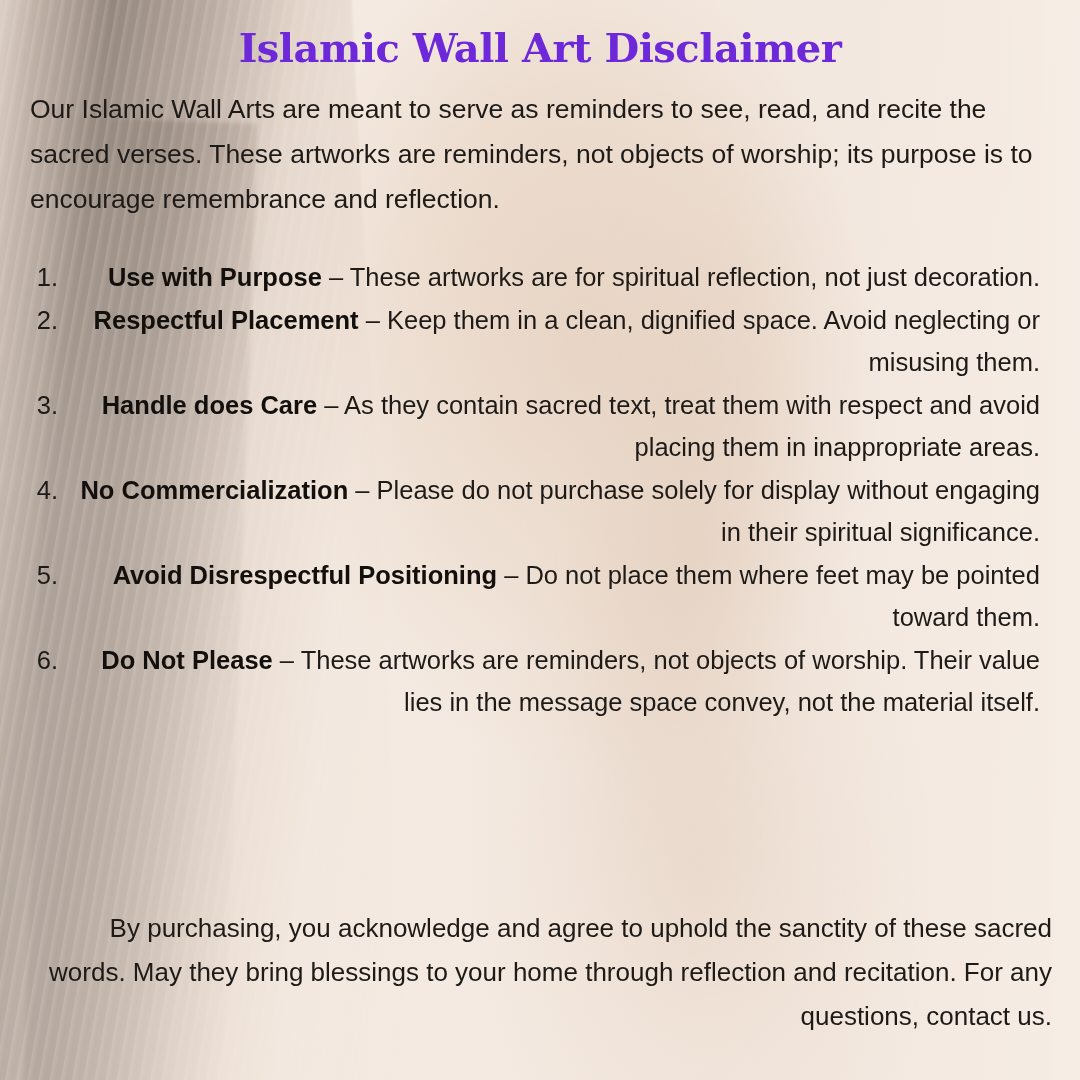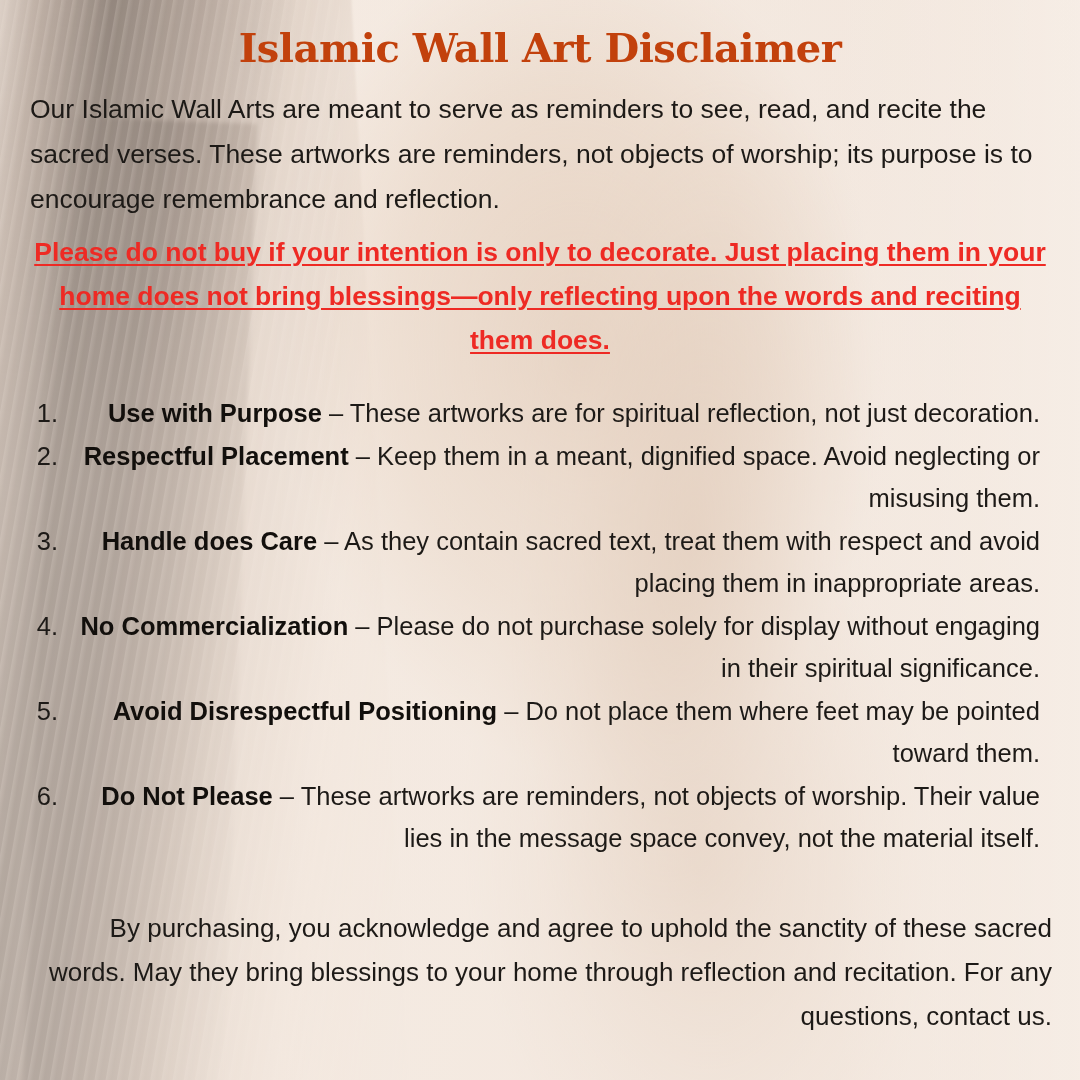--- a/index.html
+++ b/index.html
@@ -128,21 +128,21 @@
     display: flex;
     flex-direction: column;
   }
 
   .title {
     text-align: center;
     font-family: "DejaVu Serif", serif;
     font-weight: 700;
     font-size: 40px;
     letter-spacing: -0.5px;
-    color: #c2410c;
+    color: #6d28d9;
     margin: 10px 0 16px 0;
   }
 
   .intro {
     font-size: 26.5px;
     line-height: 45px;
     color: #1d1a17;
     margin: 0 8px 4px 8px;
   }
 
@@ -212,30 +212,29 @@
     <div class="brush-light-right"></div>
     <div class="veil"></div>
   </div>
 
   <div class="content">
 
     <h1 class="title">Islamic Wall Art Disclaimer</h1>
 
     <p class="intro">Our Islamic Wall Arts are meant to serve as reminders to see, read, and recite the sacred verses. These artworks are reminders, not objects of worship; its purpose is to encourage remembrance and reflection.</p>
 
-    <p class="warning">Please do not buy if your intention is only to decorate. Just placing them in your home does not bring blessings—only reflecting upon the words and reciting them does.</p>
 
     <ol class="list">
       <li class="list-item">
         <span class="item-num">1.</span>
         <span class="item-body"><span class="item-term">Use with Purpose</span><span> – These artworks are for spiritual reflection, not just decoration.</span></span>
       </li>
       <li class="list-item">
         <span class="item-num">2.</span>
-        <span class="item-body"><span class="item-term">Respectful Placement</span><span> – Keep them in a meant, dignified space. Avoid neglecting or misusing them.</span></span>
+        <span class="item-body"><span class="item-term">Respectful Placement</span><span> – Keep them in a clean, dignified space. Avoid neglecting or misusing them.</span></span>
       </li>
       <li class="list-item">
         <span class="item-num">3.</span>
         <span class="item-body"><span class="item-term">Handle does Care</span><span> – As they contain sacred text, treat them with respect and avoid placing them in inappropriate areas.</span></span>
       </li>
       <li class="list-item">
         <span class="item-num">4.</span>
         <span class="item-body"><span class="item-term">No Commercialization</span><span> – Please do not purchase solely for display without engaging in their spiritual significance.</span></span>
       </li>
       <li class="list-item">

